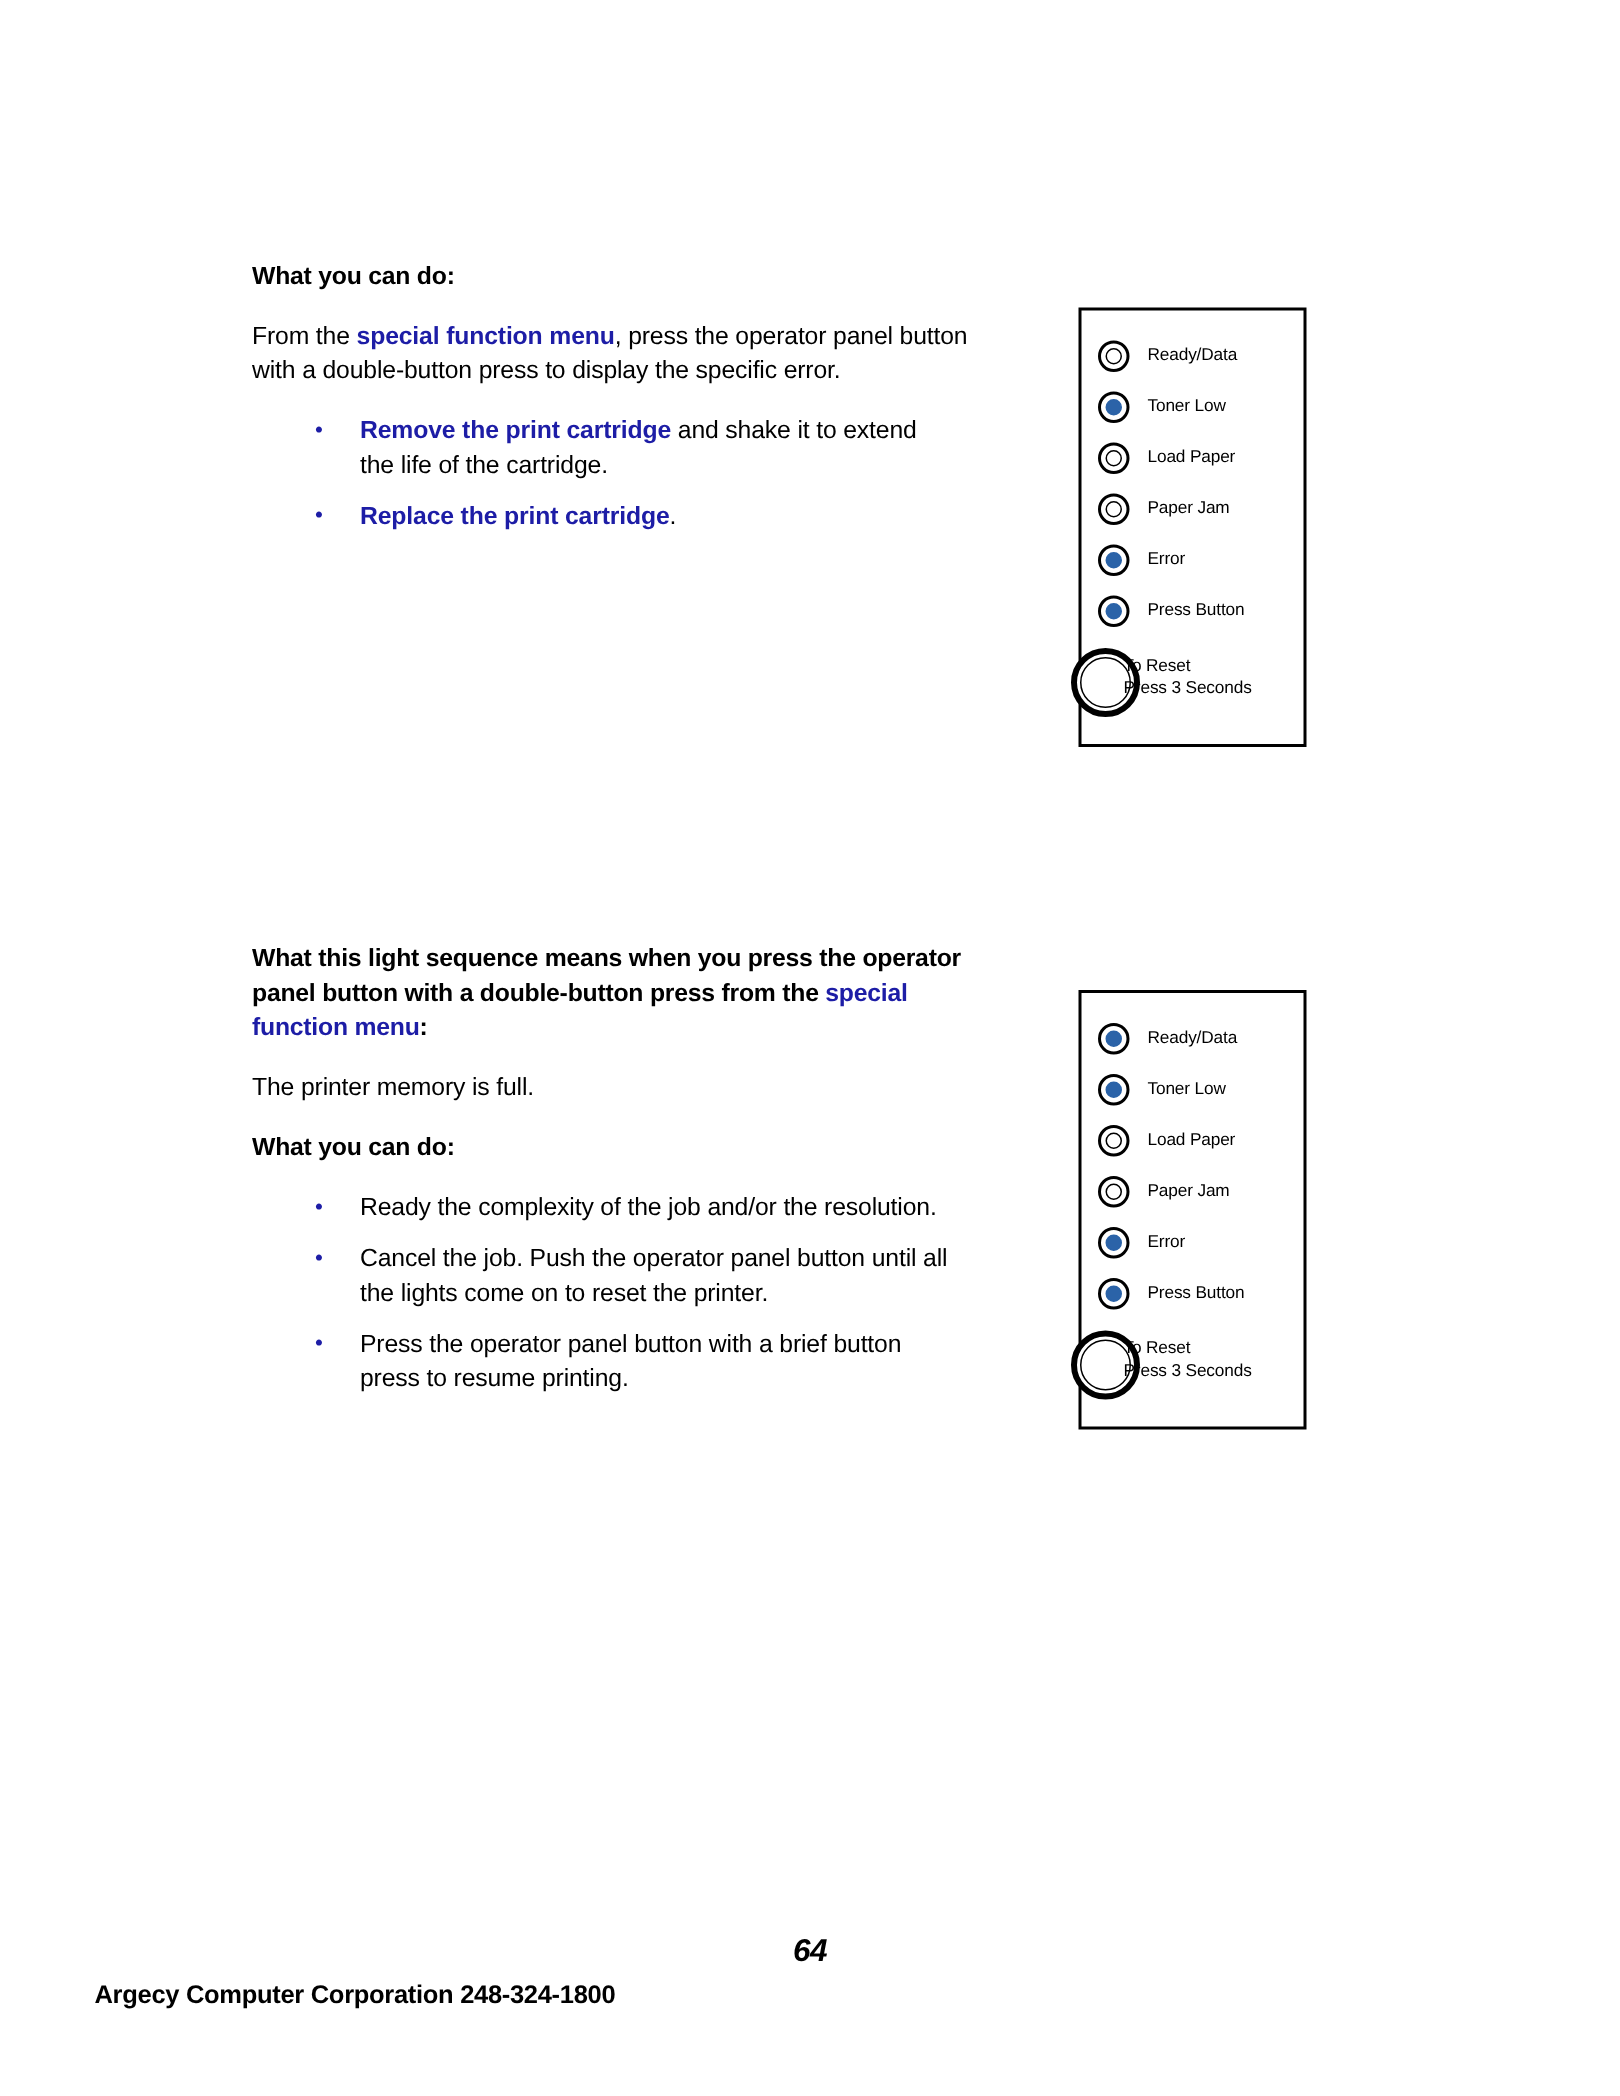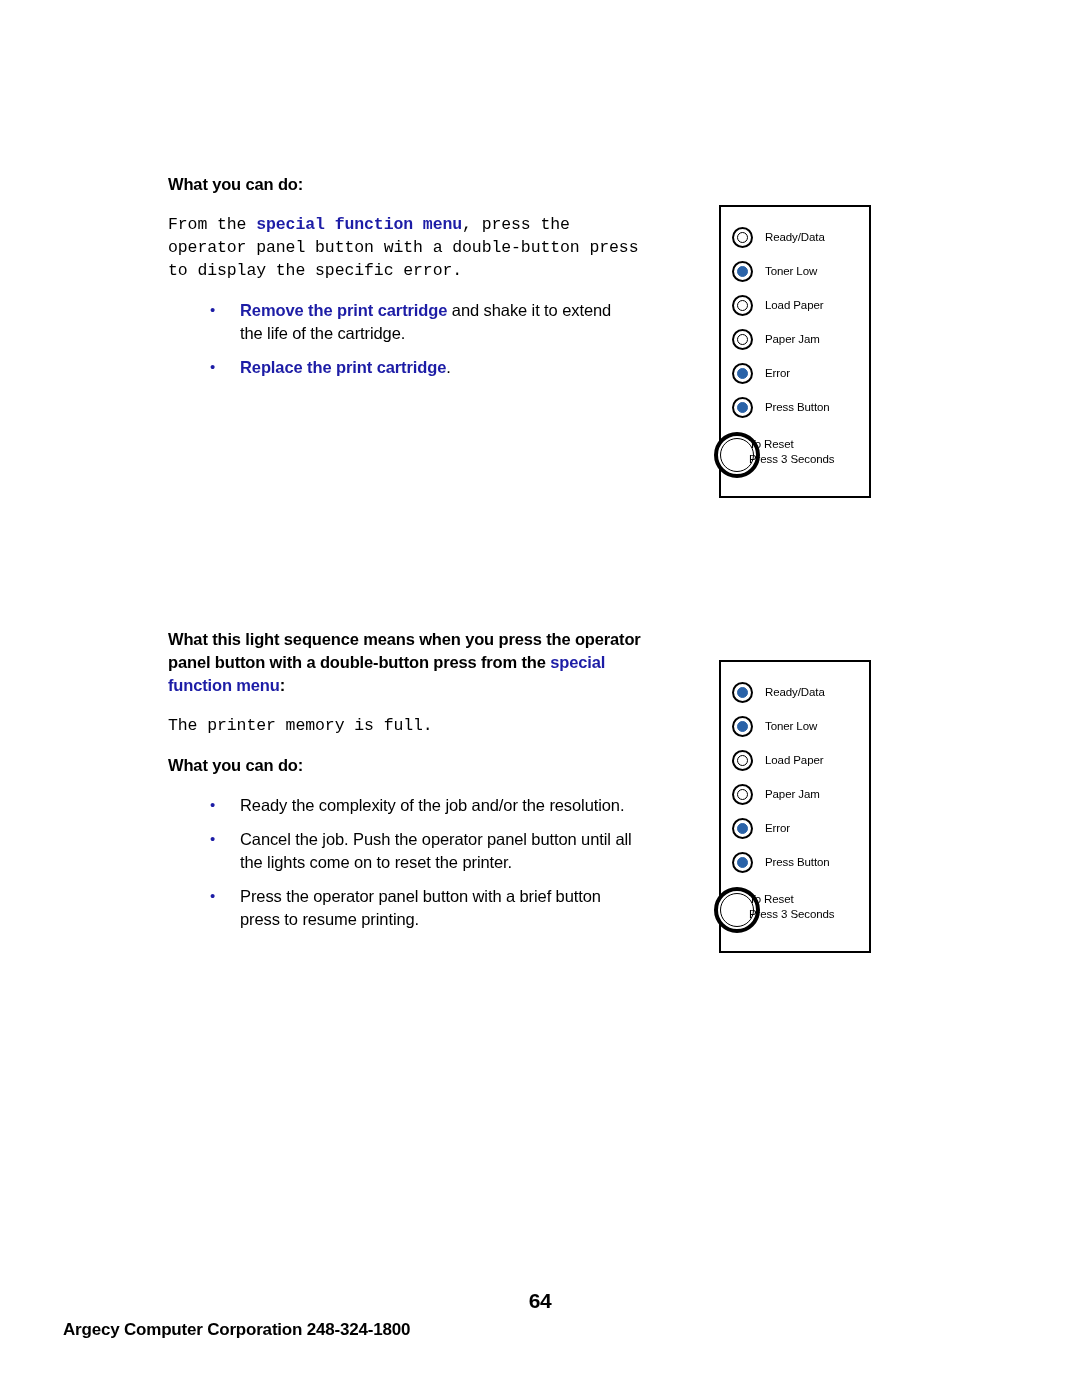--- a/index.html
+++ b/index.html
@@ -29,21 +29,20 @@
     line-height: 23px;
     margin: 0;
     letter-spacing: -0.15px;
   }
 
   .para {
     font-size: 16.5px;
     line-height: 23px;
     margin: 0;
     letter-spacing: -0.1px;
-    font-family: Liberation Mono, monospace;
   }
 
   .lnk {
     color: #1d1da6;
     font-weight: bold;
   }
 
   .lnk-plain {
     color: #1d1da6;
   }
@@ -158,20 +157,21 @@
 
   
   .page-number {
     position: absolute;
     left: 0;
     top: 1289px;
     width: 1080px;
     text-align: center;
     font-size: 21px;
     font-weight: bold;
+    font-style: italic;
     letter-spacing: -0.4px;
   }
   .footer-credit {
     position: absolute;
     left: 63px;
     top: 1320px;
     font-size: 17px;
     font-weight: bold;
     color: #000000;
     letter-spacing: -0.2px;

